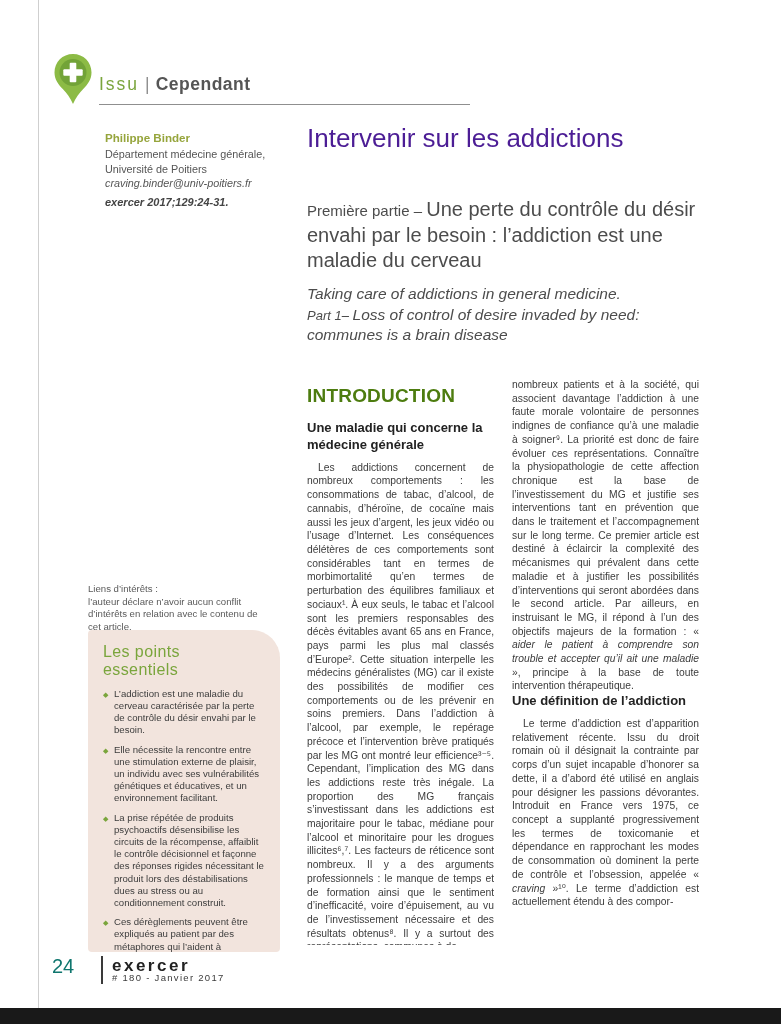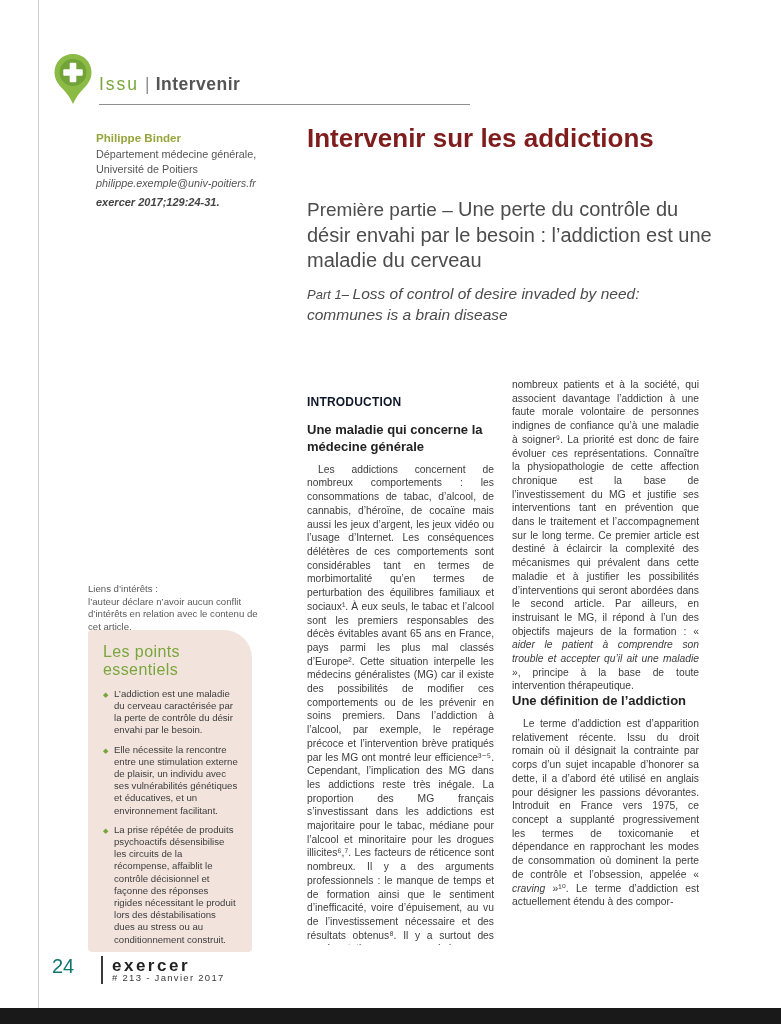--- a/index.html
+++ b/index.html
@@ -13,47 +13,47 @@
 
   
   .logo { position:absolute; left:52px; top:52px; width:42px; height:54px; }
   .header-text { position:absolute; left:99px; top:74px; font-size:17.5px; white-space:nowrap; }
   .header-section { color:#7aa53c; letter-spacing:2px; }
   .header-divider { color:#8f8f8f; font-weight:300; margin:0 6px; }
   .header-topic { color:#555555; font-weight:bold; letter-spacing:0.5px; }
   .header-line { position:absolute; left:99px; top:104px; width:371px; height:1px; background:#8f8f8f; }
 
   
-  .author { position:absolute; left:96px; top:130px; width:190px; font-size:10.8px; line-height:1.32; color:#555555; }
+  .author { position:absolute; left:105px; top:130px; width:190px; font-size:10.8px; line-height:1.32; color:#555555; }
   .author-name { color:#96a53c; font-weight:bold; font-size:11.6px; margin-bottom:2px; }
   .author-email { font-style:italic; }
   .author-cite { font-style:italic; font-weight:bold; color:#444444; margin-top:5px; font-size:11px; }
 
   
-  .title-fr { position:absolute; left:307px; top:124px; width:410px; font-size:26px; font-weight:bold; color:#7f1d1d; line-height:1.14; }
+  .title-fr { position:absolute; left:307px; top:124px; width:410px; font-size:26px; font-weight:normal; color:#4c1d95; line-height:1.14; }
   .title-sub { position:absolute; left:307px; top:197px; width:408px; font-size:20px; font-weight:400; color:#4c4c4c; line-height:1.28; }
-  .sub-prefix { font-size:19px; }
+  .sub-prefix { font-size:15px; }
   .title-en { position:absolute; left:307px; top:284px; width:400px; font-style:italic; font-size:15.5px; color:#4c4c4c; line-height:1.33; }
   .en-part { font-size:13px; }
 
   
   .conflicts { position:absolute; left:88px; top:583px; width:180px; font-size:9.6px; line-height:1.32; color:#5a5a5a; }
 
   
-  .keypoints { position:absolute; left:88px; top:630px; width:164px; height:322px; box-sizing:border-box;
+  .keypoints { position:absolute; left:88px; top:630px; width:192px; height:322px; box-sizing:border-box;
     background:#f2e4dd; border-radius:4px 28px 4px 4px; padding:13px 13px 10px 15px; overflow:hidden; }
   .kp-title { color:#7aa53c; font-size:16px; line-height:1.12; letter-spacing:0.4px; margin-bottom:9px; }
   .kp-item { position:relative; padding-left:11px; font-size:9.6px; line-height:12.2px; color:#3d3d3d; margin-bottom:7px; }
   .kp-bullet { position:absolute; left:0; top:1px; font-size:7px; color:#7aa53c; font-style:normal; }
 
   
   .col { position:absolute; top:378px; width:187px; height:567px; overflow:hidden; }
   .col1 { left:307px; }
   .col2 { left:512px; }
-  .intro-heading { color:#0f172a; font-weight:bold; font-size:12px; letter-spacing:0.2px; margin:17px 0 13px 0; }
+  .intro-heading { color:#4d7c0f; font-weight:bold; font-size:19px; letter-spacing:0.2px; margin:7px 0 13px 0; }
   .col-subhead { font-weight:bold; font-size:13px; color:#222222; line-height:1.3; margin:0 0 7px 0; }
   .col-subhead.mt { }
   .body-p { font-size:10.3px; line-height:13.7px; color:#3c3c3c; text-align:justify; margin:0;
     hyphens:auto; -webkit-hyphens:auto; overflow-wrap:break-word; }
   .body-p.indent { text-indent:11px; }
   .q { }
 
   
   .footer-page-num { position:absolute; left:52px; top:955px; font-size:20px; color:#0f766e; }
   .footer-rule { position:absolute; left:101px; top:956px; width:2px; height:28px; background:#3a3a3a; }
@@ -69,38 +69,39 @@
 
   <div class="logo">
     <svg width="42" height="54" viewBox="0 0 42 54">
       <path d="M21 2 C10.5 2 2.5 10 2.5 20.5 C2.5 27.5 6.5 32.8 11 37.2 C14.6 40.8 18.5 45.8 21 52 C23.5 45.8 27.4 40.8 31 37.2 C35.5 32.8 39.5 27.5 39.5 20.5 C39.5 10 31.5 2 21 2 Z" fill="#8cbb45"></path>
       <circle cx="21" cy="20.5" r="13.5" fill="#72a338"></circle>
       <rect x="17.7" y="10.8" width="6.6" height="19.4" rx="1" fill="#ffffff"></rect>
       <rect x="11.3" y="17.2" width="19.4" height="6.6" rx="1" fill="#ffffff"></rect>
     </svg>
   </div>
   <div class="header-text">
-    <span class="header-section">Issu</span><span class="header-divider">|</span><span class="header-topic">Intervenir</span>
+    <span class="header-section">Issu</span><span class="header-divider">|</span><span class="header-topic">Cependant</span>
   </div>
   <div class="header-line"></div>
 
   <div class="author">
     <div class="author-name">Philippe Binder</div>
     <div class="author-affil">Département médecine générale, Université de Poitiers</div>
-    <div class="author-email">philippe.exemple@univ-poitiers.fr</div>
+    <div class="author-email">craving.binder@univ-poitiers.fr</div>
     <div class="author-cite">exercer 2017;129:24-31.</div>
   </div>
 
   <h1 class="title-fr" style="margin:0;">
     <div>Intervenir sur les addictions</div>
   </h1>
   <div class="title-sub">
     <span class="sub-prefix">Première partie – </span><span>Une perte du contrôle du désir envahi par le besoin : l’addiction est une maladie du cerveau</span>
   </div>
   <div class="title-en">
+    <div>Taking care of addictions in general medicine.</div>
     <div>
       <span class="en-part">Part 1– </span><span>Loss of control of desire invaded by need: communes is a brain disease</span>
     </div>
   </div>
 
   <div class="conflicts">
     <div>Liens d’intérêts :</div>
     <div>l’auteur déclare n’avoir aucun conflit d’intérêts en relation avec le contenu de cet article.</div>
   </div>
 
@@ -140,18 +141,18 @@
     <h3 class="col-subhead mt">Une définition de l’addiction</h3>
     <p class="body-p indent">
       <span>Le terme d’addiction est d’apparition relativement récente. Issu du droit romain où il désignait la contrainte par corps d’un sujet incapable d’honorer sa dette, il a d’abord été utilisé en anglais pour désigner les passions dévorantes. Introduit en France vers 1975, ce concept a supplanté progressivement les termes de toxicomanie et dépendance en rapprochant les modes de consommation où dominent la perte de contrôle et l’obsession, appelée « </span><em class="q">craving</em><span> »¹⁰. Le terme d’addiction est actuellement étendu à des compor-</span>
     </p>
   </section>
 
   <footer>
     <div class="footer-page-num">24</div>
     <div class="footer-rule"></div>
     <div class="footer-journal">exercer</div>
-    <div class="footer-issue"># 213 - Janvier 2017</div>
+    <div class="footer-issue"># 180 - Janvier 2017</div>
   </footer>
 
   <div class="bottom-bar"></div>
 
 </div>
 
 </body></html>

